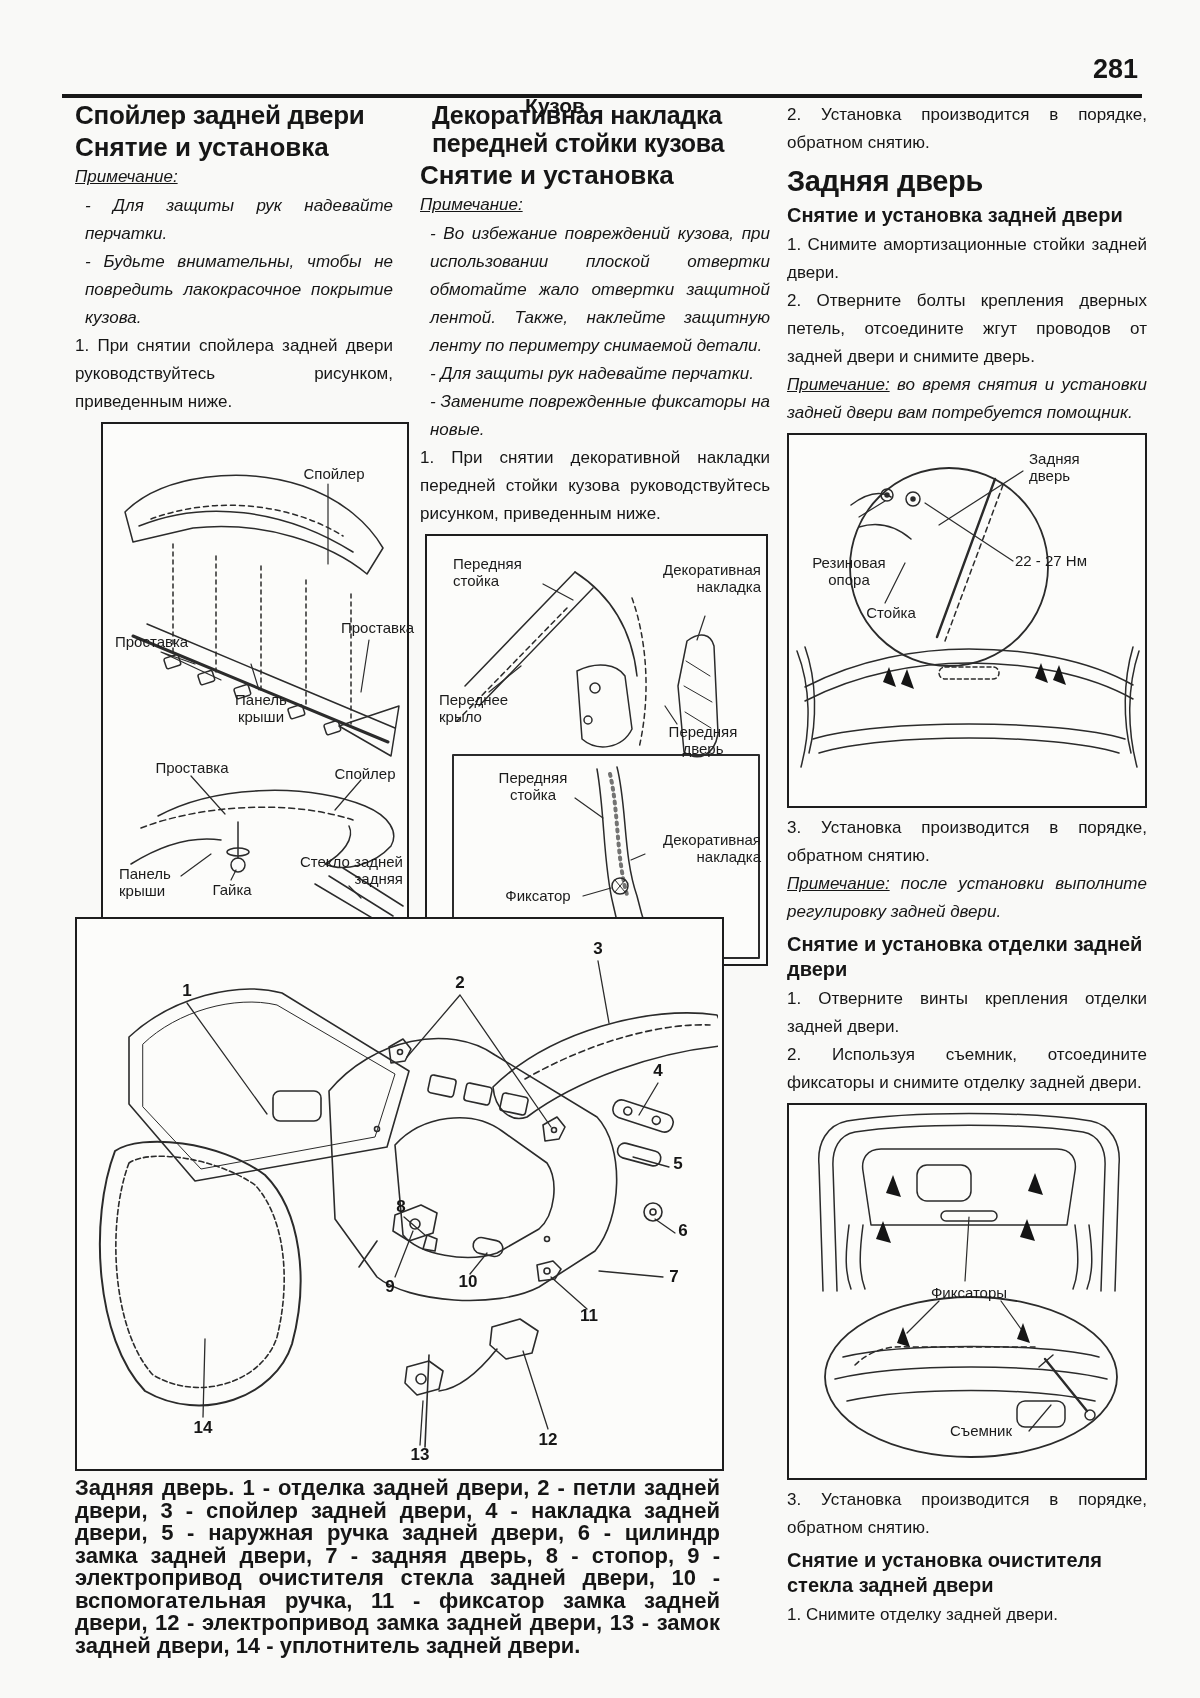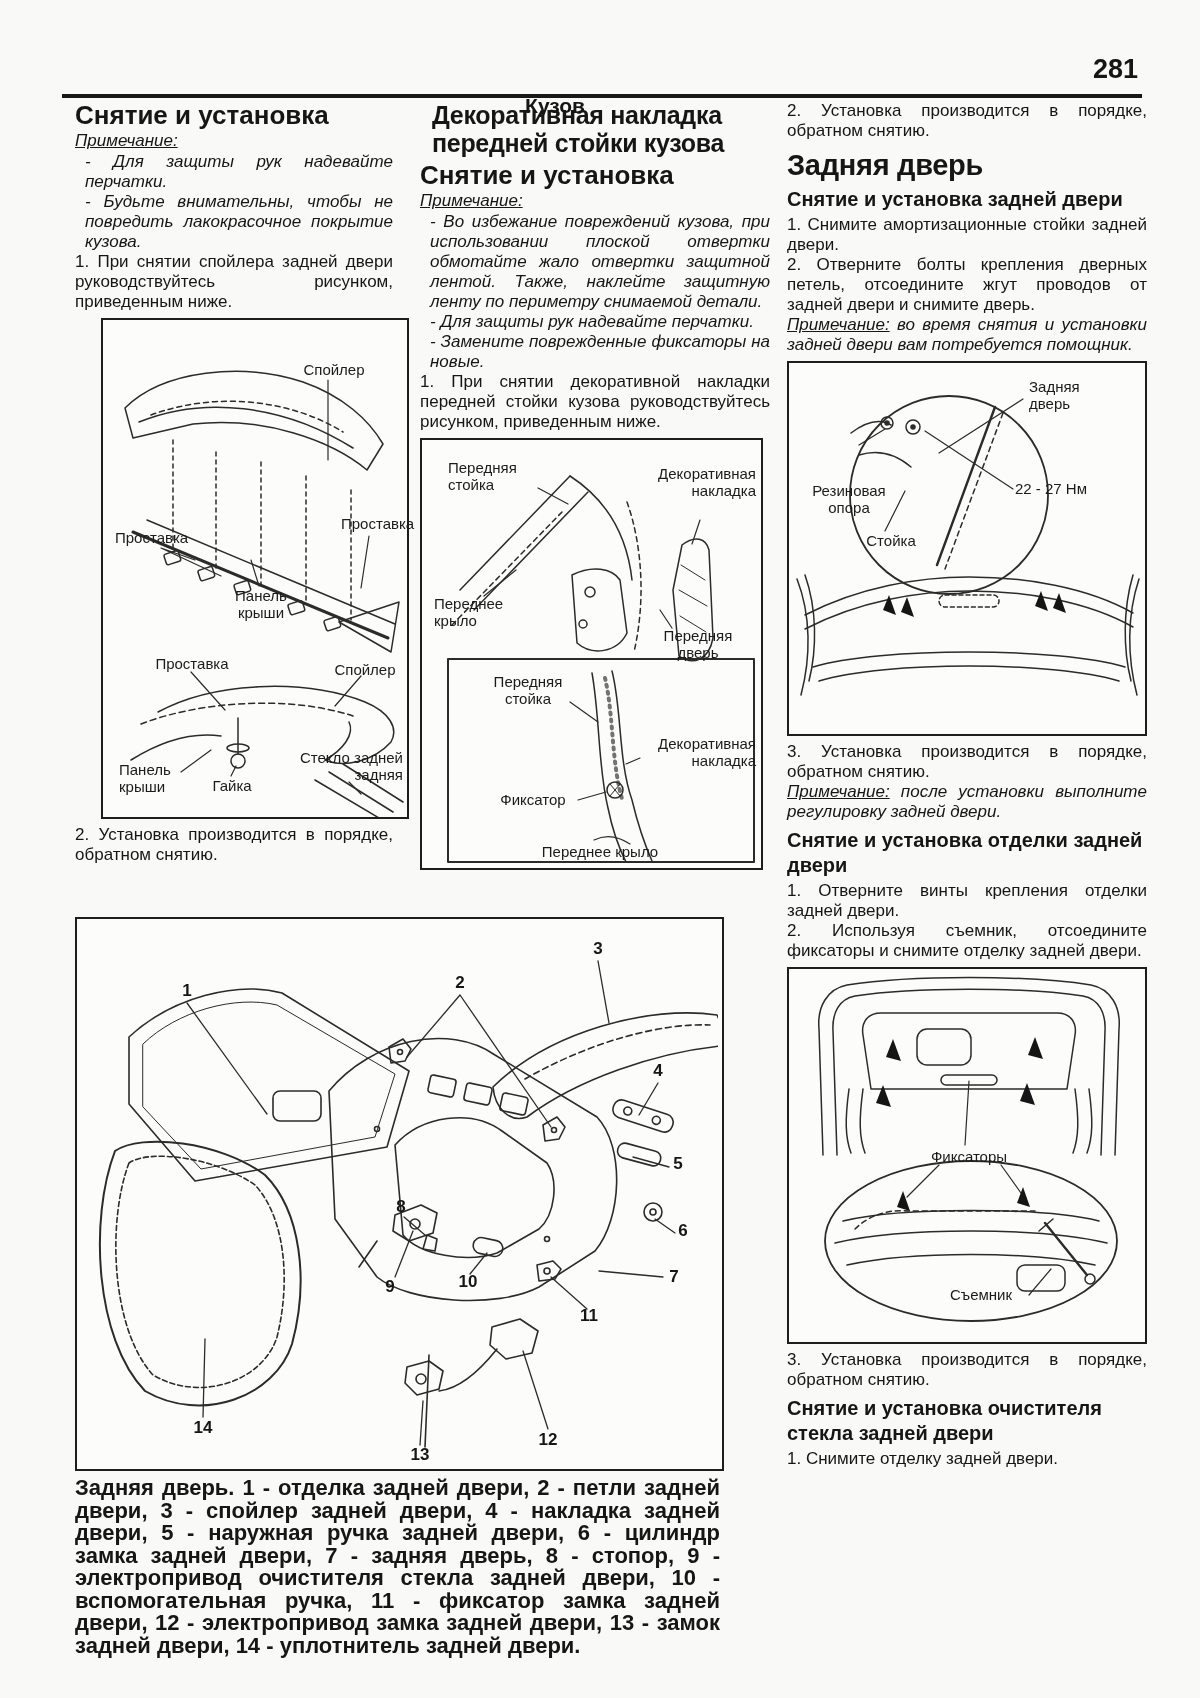--- a/index.html
+++ b/index.html
@@ -11,21 +11,21 @@
   .hdr-num{position:absolute;top:54px;right:62px;font-size:27px;font-weight:bold;}
   .hdr-rule{position:absolute;top:94px;left:62px;width:1080px;height:4px;background:#181818;}
   .col{position:absolute;top:101px;}
   .c1{left:75px;width:318px;}
   .c2{left:420px;width:350px;}
   .c3{left:787px;width:360px;}
   h1{font-size:26px;line-height:28px;margin:0 0 6px 0;letter-spacing:-.3px;}
   .c3 h1{font-size:29px;line-height:32px;margin:8px 0 4px 0;}
   h2{font-size:26px;line-height:25px;margin:2px 0 3px 0;}
   .c3 h2{font-size:20px;line-height:25px;margin:6px 0 3px 0;}
-  p{margin:0;font-size:17px;line-height:20px;text-align:justify;}
+  p{margin:0;font-size:17px;line-height:28px;text-align:justify;}
   .note{font-style:italic;padding-left:10px;}
   .note-label{font-style:italic;margin:1px 0;}
   .u{text-decoration:underline;font-style:italic;}
   .it{font-style:italic;}
   .dbox{position:relative;border:2px solid #1d1d1d;background:#fcfcfa;}
   .dbox svg{position:absolute;left:0;top:0;}
   .lbl{position:absolute;font-size:15px;line-height:16.5px;color:#1b1b1b;text-align:center;}
   .lbl.la{text-align:left;}  .lbl.ra{text-align:right;}
   .bigbox{position:absolute;left:75px;top:917px;width:645px;height:550px;
           border:2px solid #1d1d1d;background:#fcfcfa;}
@@ -38,20 +38,21 @@
 </head>
 <body>
 
 <div class="page">
 
   <div class="hdr-title">Кузов</div>
   <div class="hdr-num">281</div>
   <div class="hdr-rule"></div>
 
   <section class="col c1">
+    <h1>Спойлер задней двери</h1>
     <h2>Снятие и установка</h2>
     <p class="note-label"><span class="u">Примечание:</span></p>
     <p class="note">- Для защиты рук надевайте перчатки.</p>
     <p class="note">- Будьте внимательны, чтобы не повредить лакокрасочное покрытие кузова.</p>
     <p>1. При снятии спойлера задней двери руководствуйтесь рисунком, приведенным ниже.</p>
     <div class="sp6"></div>
 
     <div class="dbox" style="margin-left:26px;width:304px;height:497px;">
       <svg width="304" height="497" viewBox="0 0 304 497" fill="none" stroke="#2b2b2b" stroke-width="1.5" stroke-linecap="round" stroke-linejoin="round">
 
@@ -103,21 +104,21 @@
   <section class="col c2">
     <h1 style="font-size:25px;line-height:28px;margin-left:12px;">Декоративная накладка передней стойки кузова</h1>
     <h2>Снятие и установка</h2>
     <p class="note-label"><span class="u">Примечание:</span></p>
     <p class="note">- Во избежание повреждений кузова, при использовании плоской отвертки обмотайте жало отвертки защитной лентой. Также, наклейте защитную ленту по периметру снимаемой детали.</p>
     <p class="note">- Для защиты рук надевайте перчатки.</p>
     <p class="note">- Замените поврежденные фиксаторы на новые.</p>
     <p>1. При снятии декоративной накладки передней стойки кузова руководствуйтесь рисунком, приведенным ниже.</p>
     <div class="sp6"></div>
 
-    <div class="dbox" style="width:339px;height:428px;">
+    <div class="dbox" style="margin-left:5px;width:339px;height:428px;">
       <svg width="339" height="428" viewBox="0 0 339 428" fill="none" stroke="#2b2b2b" stroke-width="1.5" stroke-linecap="round" stroke-linejoin="round">
 
         <path d="M38,150 L148,36 M52,170 L166,52"></path>
         <path d="M30,185 L140,72" stroke-dasharray="5 4"></path>
         <path d="M148,36 C185,60 205,95 210,140"></path>
         <path d="M205,62 C220,104 224,160 212,212" stroke-dasharray="5 4"></path>
         <path d="M150,135 C170,125 190,128 198,140 L205,193 C195,213 170,216 155,203 Z"></path>
         <circle cx="168" cy="152" r="5"></circle>
           <circle cx="161" cy="184" r="4"></circle>
         <path d="M260,105 C273,95 284,98 287,110 L291,198 C287,220 271,226 257,216 L251,150 Z"></path>

